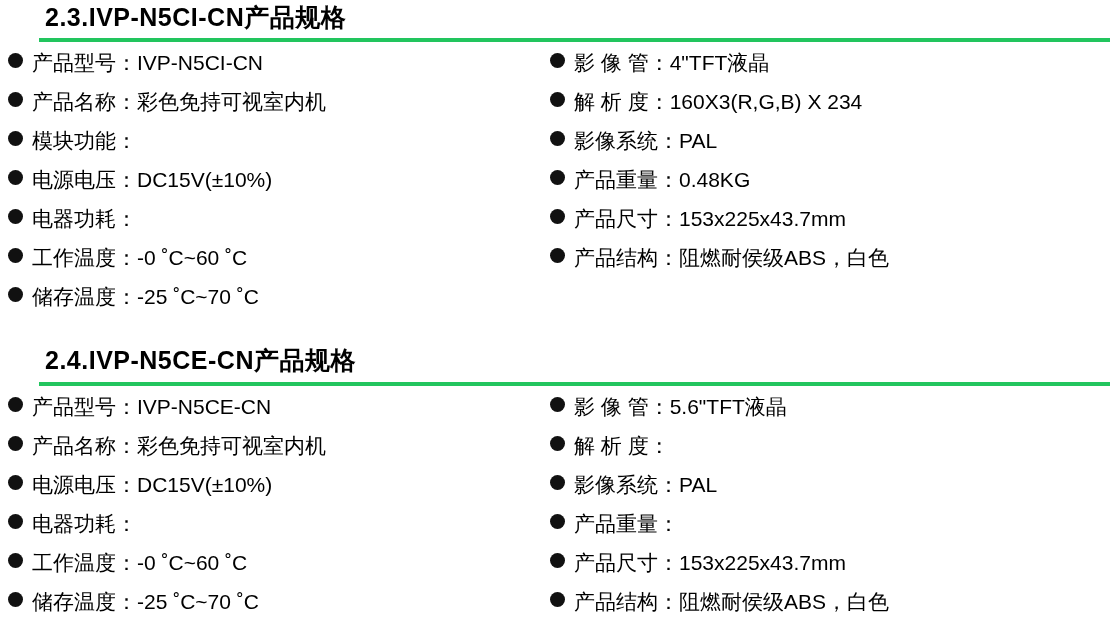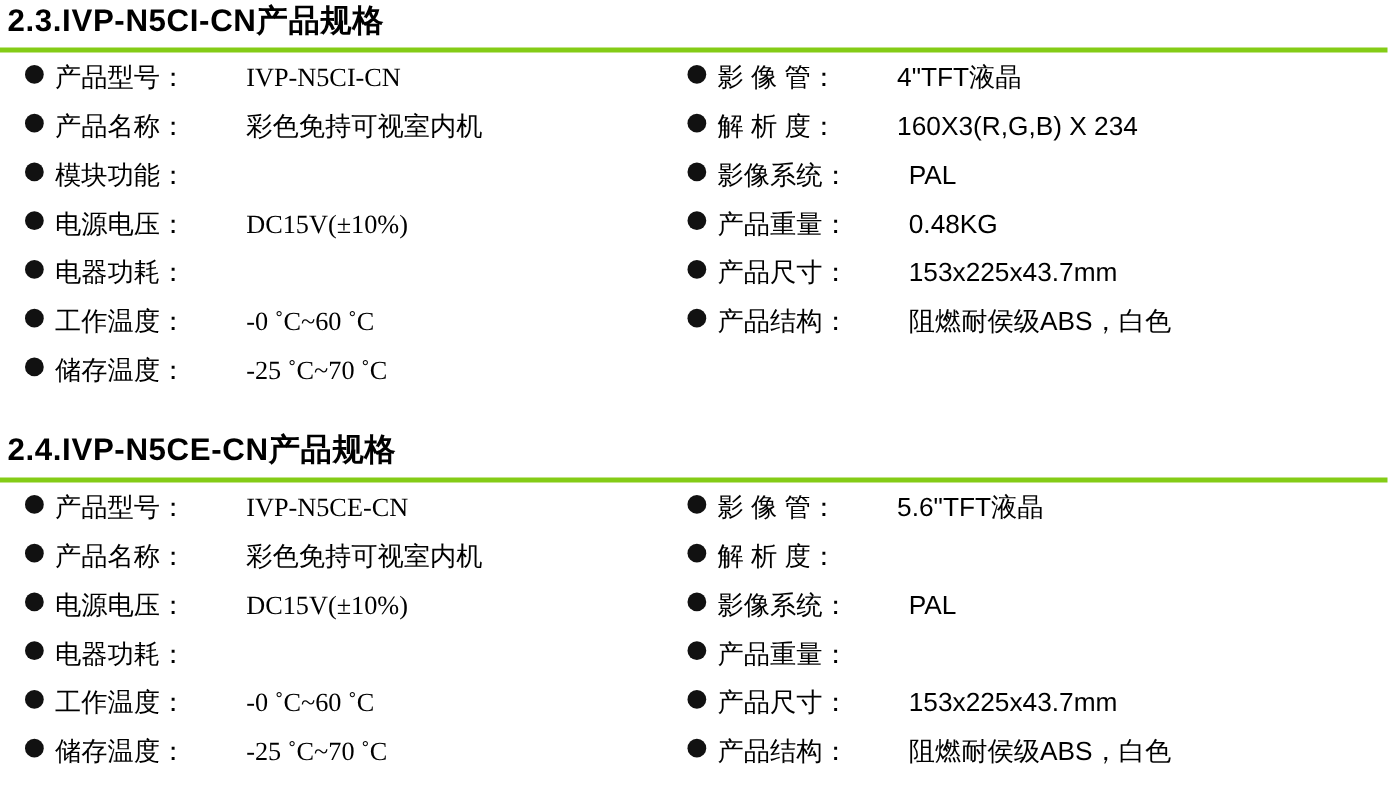--- a/index.html
+++ b/index.html
@@ -21,33 +21,33 @@
     box-sizing: border-box;
   }
   .section {
     width: 1110px;
   }
   .section-header {
     font-size: 25px;
     font-weight: bold;
     letter-spacing: 0.5px;
     padding: 2px 0 5px 6px;
-    border-bottom: 4px solid #84cc16;
+    border-bottom: 4px solid #22c55e;
     line-height: 1.25;
+    margin-left: 39px;
   }
   .spec-grid {
     display: flex;
     flex-direction: row;
     padding-top: 10px;
   }
   .col-left {
     width: 540px;
-    padding-left: 20px;
+    padding-left: 8px;
     box-sizing: border-box;
-    font-family: Liberation Serif, serif;
   }
   .col-right {
     width: 560px;
     padding-left: 10px;
     box-sizing: border-box;
   }
   .spec-row {
     display: flex;
     align-items: baseline;
     font-size: 21px;
@@ -69,21 +69,20 @@
     border-radius: 50%;
     background: #111111;
   }
   .spec-label {
     flex: 0 0 auto;
     white-space: pre;
   }
   .spec-value {
     flex: 1 1 auto;
     white-space: pre;
-    margin-left: 48px;
   }
   .sec-2 {
     margin-top: 18px;
   }
 </style>
 </head>
 <body>
 
 <div class="page">
 

